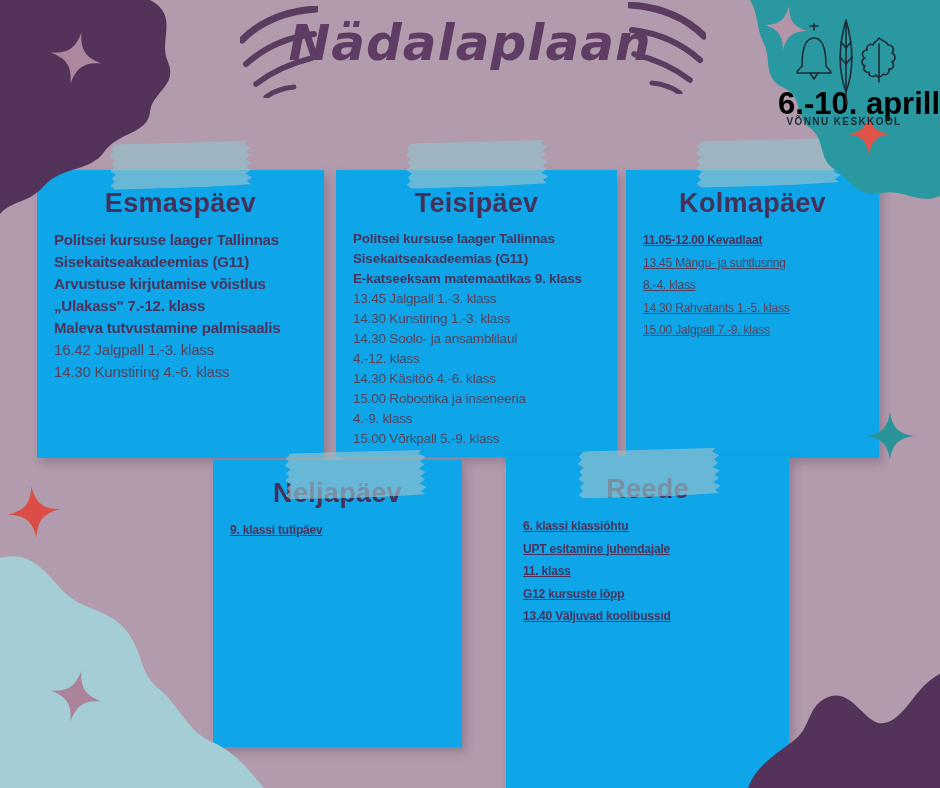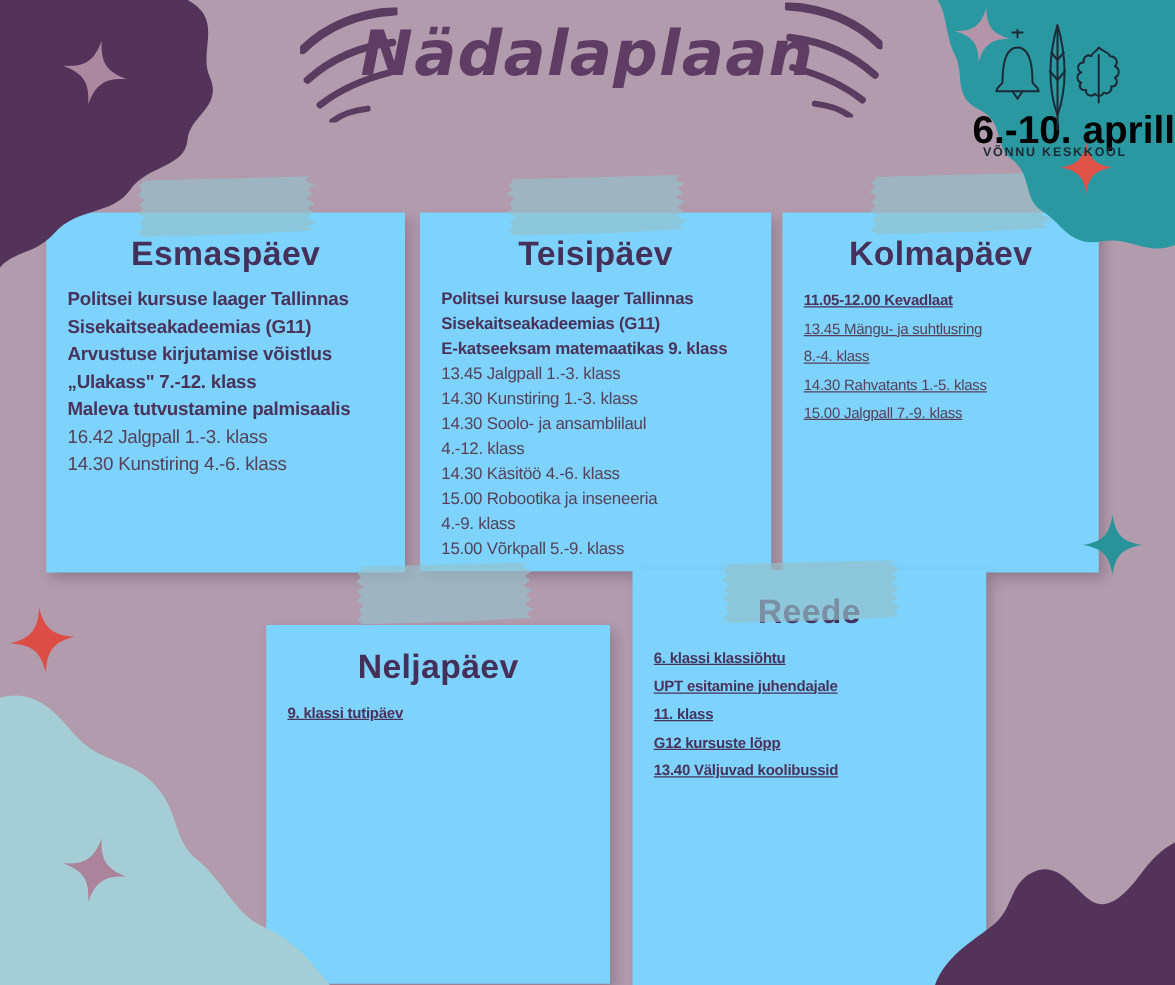--- a/index.html
+++ b/index.html
@@ -1,30 +1,30 @@
 <!DOCTYPE html>
 <html><head>
 <meta charset="utf-8">
 <style>
   html,body{margin:0;padding:0;}
   body{font-family:"Liberation Sans",sans-serif;}
   .poster{position:relative;width:940px;height:788px;background:#b19bac;overflow:hidden;}
 
   
-  .card{position:absolute;background:#7dd3fc;box-shadow:4px 5px 9px rgba(80,60,85,0.30);z-index:1;}
+  .card{position:absolute;background:#0ea5e9;box-shadow:4px 5px 9px rgba(80,60,85,0.30);z-index:1;}
   .card-title{margin-top:18px;text-align:center;font-size:27px;font-weight:700;color:#45305a;letter-spacing:.3px;}
   .card-body{margin-top:10px;padding:0 15px 0 17px;color:#564159;}
   .line{font-size:15px;line-height:22px;font-weight:400;letter-spacing:-.2px;}
   .line.bold{font-weight:700;color:#49335a;}
   .card.c2 .line{font-size:13.5px;line-height:20px;}
   .card.c3 .line,.card.c4 .line,.card.c5 .line{font-size:12px;line-height:22.5px;text-decoration:underline;}
   .c1{left:37px;top:170px;width:287px;height:288px;}
   .c2{left:336px;top:170px;width:281px;height:287px;}
   .c3{left:626px;top:170px;width:253px;height:288px;}
-  .c4{left:213px;top:500px;width:275px;height:287px;}
+  .c4{left:213px;top:460px;width:249px;height:287px;}
   .c5{left:506px;top:456px;width:283px;height:352px;}
 
   
   .tape{position:absolute;background:rgba(151,193,203,0.66);z-index:3;transform:rotate(-2deg);
     clip-path:polygon(2% 0%,97% 3%,95% 10%,100% 18%,96% 26%,99% 34%,95% 42%,100% 50%,96% 58%,99% 66%,95% 74%,100% 82%,96% 90%,99% 97%,60% 100%,3% 98%,0% 90%,3% 82%,1% 74%,4% 66%,0% 58%,3% 50%,1% 42%,4% 34%,0% 26%,3% 18%,1% 10%,4% 3%);}
   .t1{left:110px;top:142px;width:142px;height:46px;}
   .t2{left:406px;top:141px;width:142px;height:46px;}
   .t3{left:696px;top:139px;width:144px;height:47px;}
   .t4{left:285px;top:451px;width:141px;height:47px;}
   .t5{left:578px;top:449px;width:142px;height:48px;}

